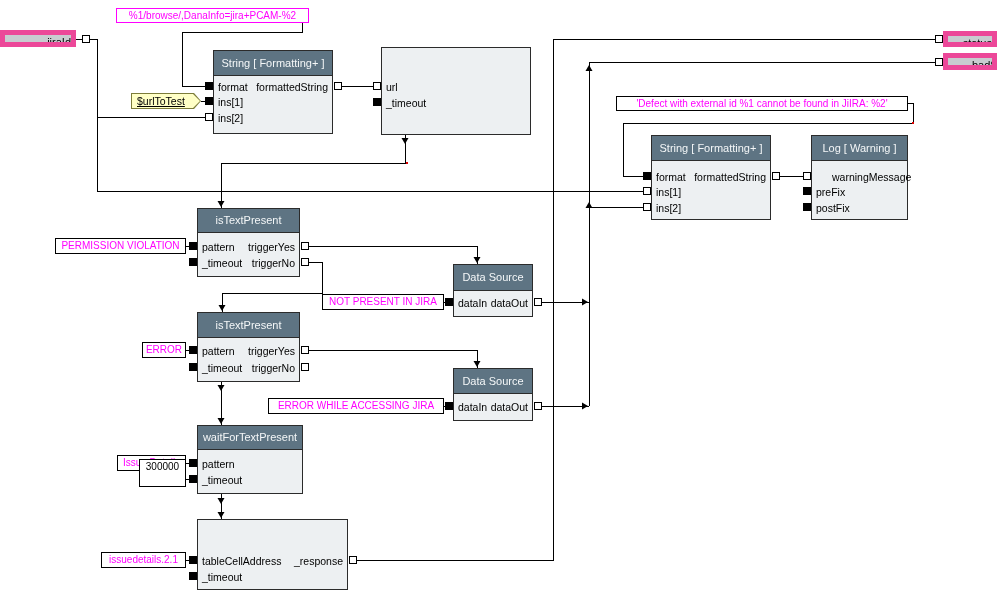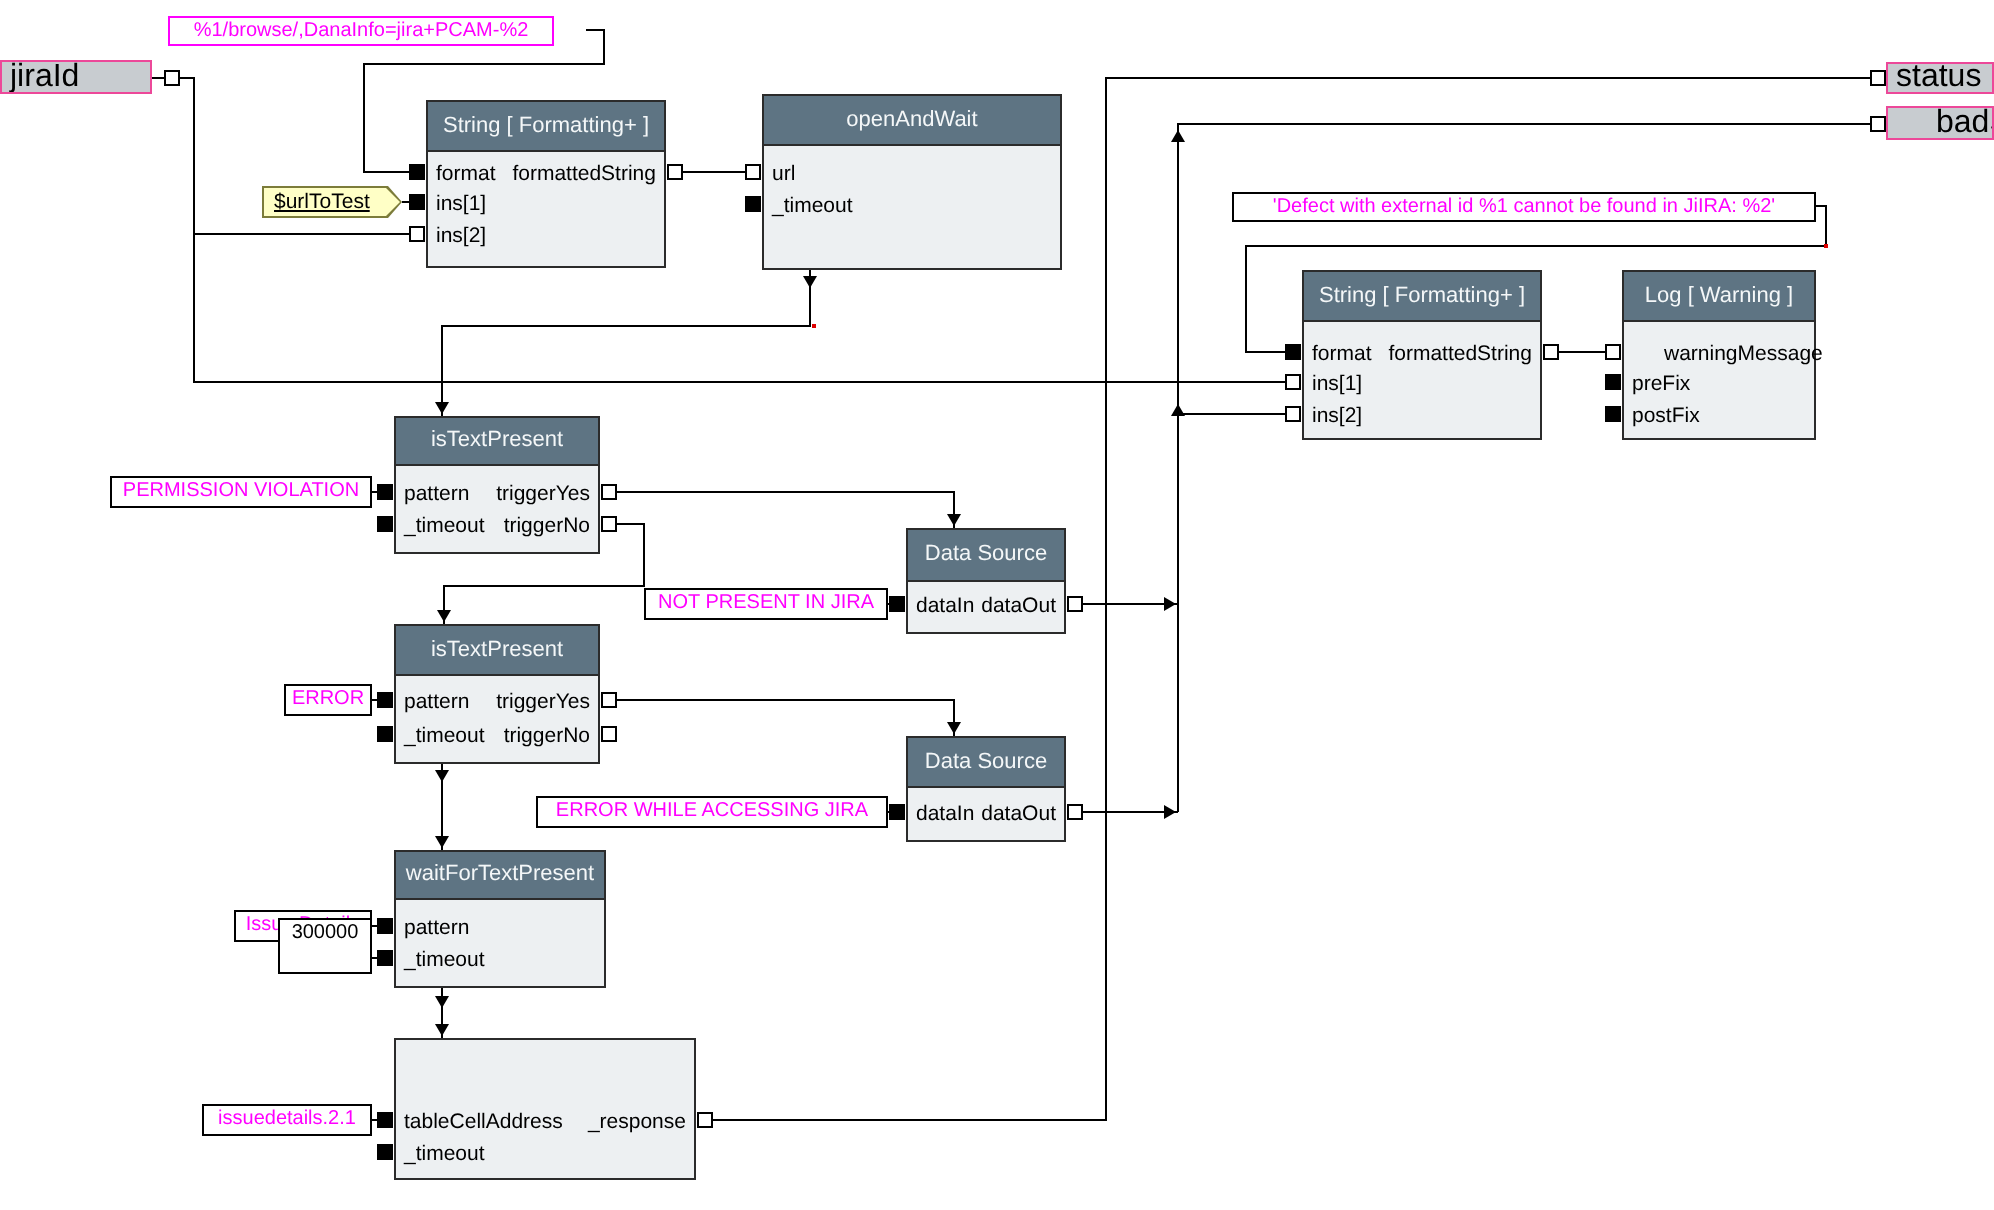--- a/index.html
+++ b/index.html
@@ -2,22 +2,22 @@
 <html><head>
 <meta charset="utf-8">
 <style>
   html,body{margin:0;padding:0;background:#ffffff;font-family:"Liberation Sans",sans-serif;}
   #canvas{position:relative;background:#ffffff;overflow:hidden;}
   #wire-svg{position:absolute;left:0;top:0;}
   .node{position:absolute;box-sizing:border-box;border:1px solid #2b2b2b;}
   .node-header{font-size:11px;text-align:center;box-sizing:border-box;border-bottom:1px solid #2b2b2b;overflow:hidden;white-space:nowrap;}
   .node-row{position:absolute;left:0;right:0;display:flex;justify-content:space-between;
             padding:0 4px;font-size:10.5px;height:16px;line-height:16px;color:#000;white-space:nowrap;}
-  .io-label{position:absolute;box-sizing:border-box;border:1px solid #ec4899;font-size:16px;
-            padding-left:4px;color:#000;overflow:hidden;white-space:nowrap;}
+  .io-label{position:absolute;box-sizing:border-box;border:5px solid #ec4899;font-size:11px;
+            padding-left:4px;color:#000;overflow:hidden;white-space:nowrap;text-align:right;}
   .val-label{position:absolute;box-sizing:border-box;border:1px solid #000;background:#ffffff;
              font-size:10px;text-align:center;white-space:nowrap;overflow:visible;}
   .tag-outer{position:absolute;}
   .tag-inner{position:absolute;left:1px;top:1px;right:1px;bottom:1px;font-size:10.5px;
              padding-left:5px;color:#000;white-space:nowrap;text-decoration:underline;}
 </style>
 </head>
 <body>
 
 <div id="canvas" style="width: 997px; height: 605px; background: rgb(255, 255, 255);">
@@ -103,21 +103,20 @@
         <span>formattedString</span>
       </div>
       <div class="node-row" style="top: 43px;">
         <span>ins[1]</span>
       </div>
       <div class="node-row" style="top: 59px;">
         <span>ins[2]</span>
       </div>
     </div>
     <div class="node" style="left: 381px; top: 47px; width: 150px; height: 88px; background: rgb(237, 240, 242); border-color: rgb(43, 43, 43);">
-      <div class="node-header" style="height: 25px; line-height: 24px; background: rgb(94, 116, 131); color: rgb(244, 247, 248); border-color: rgb(43, 43, 43);">openAndWait</div>
       <div class="node-row" style="top: 31px;">
         <span>url</span>
       </div>
       <div class="node-row" style="top: 47px;">
         <span>_timeout</span>
       </div>
     </div>
     <div class="node" style="left: 651px; top: 135px; width: 120px; height: 85px; background: rgb(237, 240, 242); border-color: rgb(43, 43, 43);">
       <div class="node-header" style="height: 25px; line-height: 24px; background: rgb(94, 116, 131); color: rgb(244, 247, 248); border-color: rgb(43, 43, 43);">String [ Formatting+ ]</div>
       <div class="node-row" style="top: 33px;">
@@ -193,21 +192,21 @@
         <span>tableCellAddress</span>
         <span>_response</span>
       </div>
       <div class="node-row" style="top: 49px;">
         <span>_timeout</span>
       </div>
     </div>
     <div class="io-label" style="left: 0px; top: 30px; width: 76px; height: 17px; line-height: 15px; background: rgb(200, 204, 208);">jiraId</div>
     <div class="io-label" style="left: 943px; top: 31px; width: 54px; height: 16px; line-height: 14px; background: rgb(200, 204, 208);">status</div>
     <div class="io-label" style="left: 943px; top: 53px; width: 54px; height: 17px; line-height: 15px; background: rgb(200, 204, 208); padding-left: 24px;">badStatus</div>
-    <div class="val-label" style="left: 84px; top: 8px; width: 193px; height: 15px; line-height: 13px; border-color: rgb(255, 0, 255); color: rgb(255, 0, 255);">%1/browse/,DanaInfo=jira+PCAM-%2</div>
+    <div class="val-label" style="left: 116px; top: 8px; width: 193px; height: 15px; line-height: 13px; border-color: rgb(255, 0, 255); color: rgb(255, 0, 255);">%1/browse/,DanaInfo=jira+PCAM-%2</div>
     <div class="val-label" style="left: 616px; top: 96px; width: 292px; height: 15px; line-height: 13px; border-color: rgb(0, 0, 0); color: rgb(255, 0, 255);">'Defect with external id %1 cannot be found in JiIRA: %2'</div>
     <div class="val-label" style="left: 55px; top: 238px; width: 131px; height: 16px; line-height: 14px; border-color: rgb(0, 0, 0); color: rgb(255, 0, 255);">PERMISSION VIOLATION</div>
     <div class="val-label" style="left: 322px; top: 294px; width: 122px; height: 16px; line-height: 14px; border-color: rgb(0, 0, 0); color: rgb(255, 0, 255);">NOT PRESENT IN JIRA</div>
     <div class="val-label" style="left: 142px; top: 342px; width: 44px; height: 16px; line-height: 14px; border-color: rgb(0, 0, 0); color: rgb(255, 0, 255);">ERROR</div>
     <div class="val-label" style="left: 268px; top: 398px; width: 176px; height: 16px; line-height: 14px; border-color: rgb(0, 0, 0); color: rgb(255, 0, 255);">ERROR WHILE ACCESSING JIRA</div>
     <div class="val-label" style="left: 117px; top: 455px; width: 69px; height: 16px; line-height: 14px; border-color: rgb(0, 0, 0); color: rgb(255, 0, 255);">Issue Details</div>
     <div class="val-label" style="left: 139px; top: 459px; width: 47px; height: 28px; line-height: 14px; border-color: rgb(0, 0, 0); color: rgb(0, 0, 0);">300000</div>
     <div class="val-label" style="left: 101px; top: 552px; width: 85px; height: 16px; line-height: 14px; border-color: rgb(0, 0, 0); color: rgb(255, 0, 255);">issuedetails.2.1</div>
     <div class="tag-outer" style="left: 131px; top: 93px; width: 70px; height: 16px; background: rgb(124, 124, 58); clip-path: polygon(0px 0px, calc(100% - 7px) 0px, 100% 50%, calc(100% - 7px) 100%, 0px 100%);">
       <div class="tag-inner" style="background: rgb(255, 255, 198); clip-path: polygon(0px 0px, calc(100% - 7px) 0px, 100% 50%, calc(100% - 7px) 100%, 0px 100%); line-height: 14px;">$urlToTest</div>

